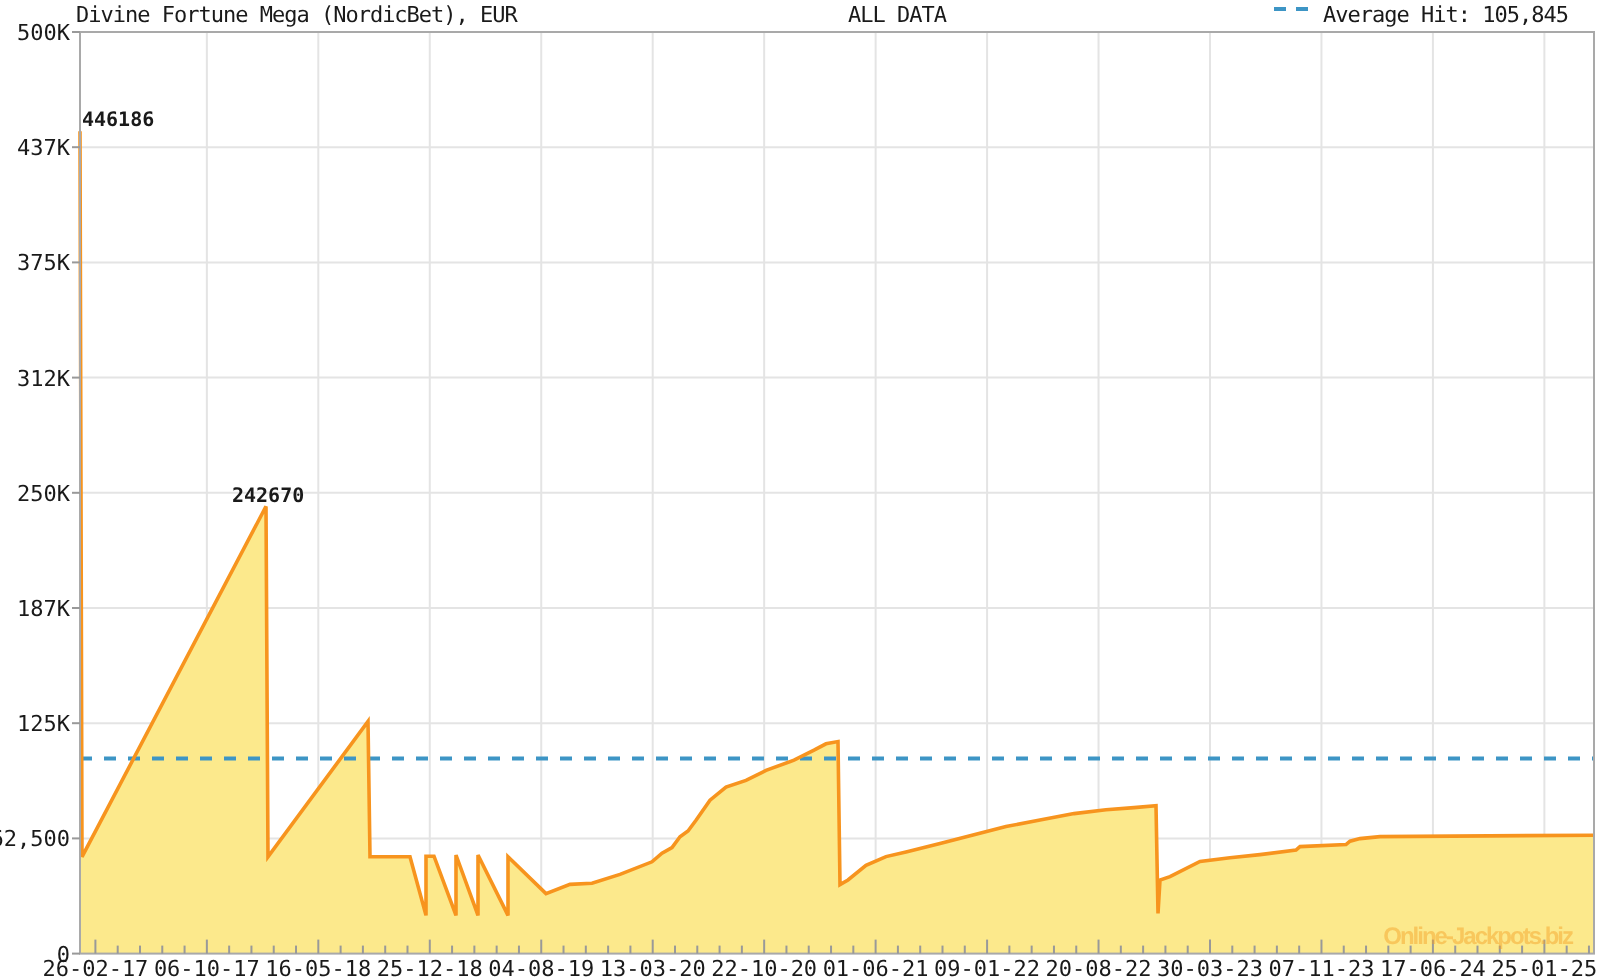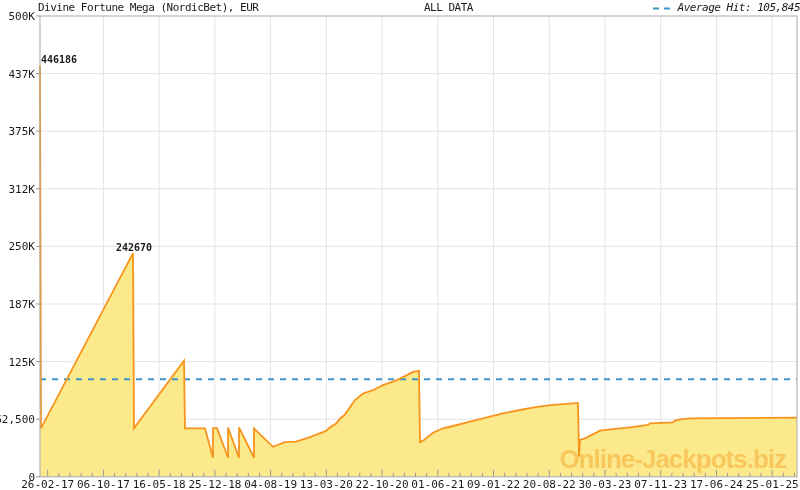--- a/index.html
+++ b/index.html
@@ -4,24 +4,24 @@
 <style>
   html,body{margin:0;padding:0;background:#fff;}
   .stage{position:relative;width:800px;height:490px;background:#ffffff;overflow:hidden;
          font-family:"DejaVu Sans Mono",monospace;}
   #plot{position:absolute;left:0;top:0;}
   #plot text{font-family:"DejaVu Sans Mono",monospace;fill:#1a1a1a;}
   .hdr{position:absolute;top:1px;font-size:11px;letter-spacing:-0.5px;color:#1a1a1a;
        line-height:14px;white-space:nowrap;}
   .hdr.title{left:38px;}
   .hdr.range{left:424px;}
-  .hdr.legend{right:0;display:flex;align-items:center;gap:4px;font-style:italic;}
+  .hdr.legend{right:16px;display:flex;align-items:flex-start;gap:4px;}
   .watermark{position:absolute;right:14px;bottom:15px;
              font-family:"Liberation Sans",sans-serif;font-weight:bold;
-             font-size:26px;letter-spacing:-1px;color:rgba(243,157,33,0.45);
+             font-size:12px;letter-spacing:-1px;color:rgba(243,157,33,0.45);
              white-space:nowrap;}
 </style>
 </head>
 <body>
 
 <div class="stage">
   <div class="hdr title">Divine Fortune Mega (NordicBet), EUR</div>
   <div class="hdr range">ALL DATA</div>
   <div class="hdr legend">
     <svg width="22" height="7">

